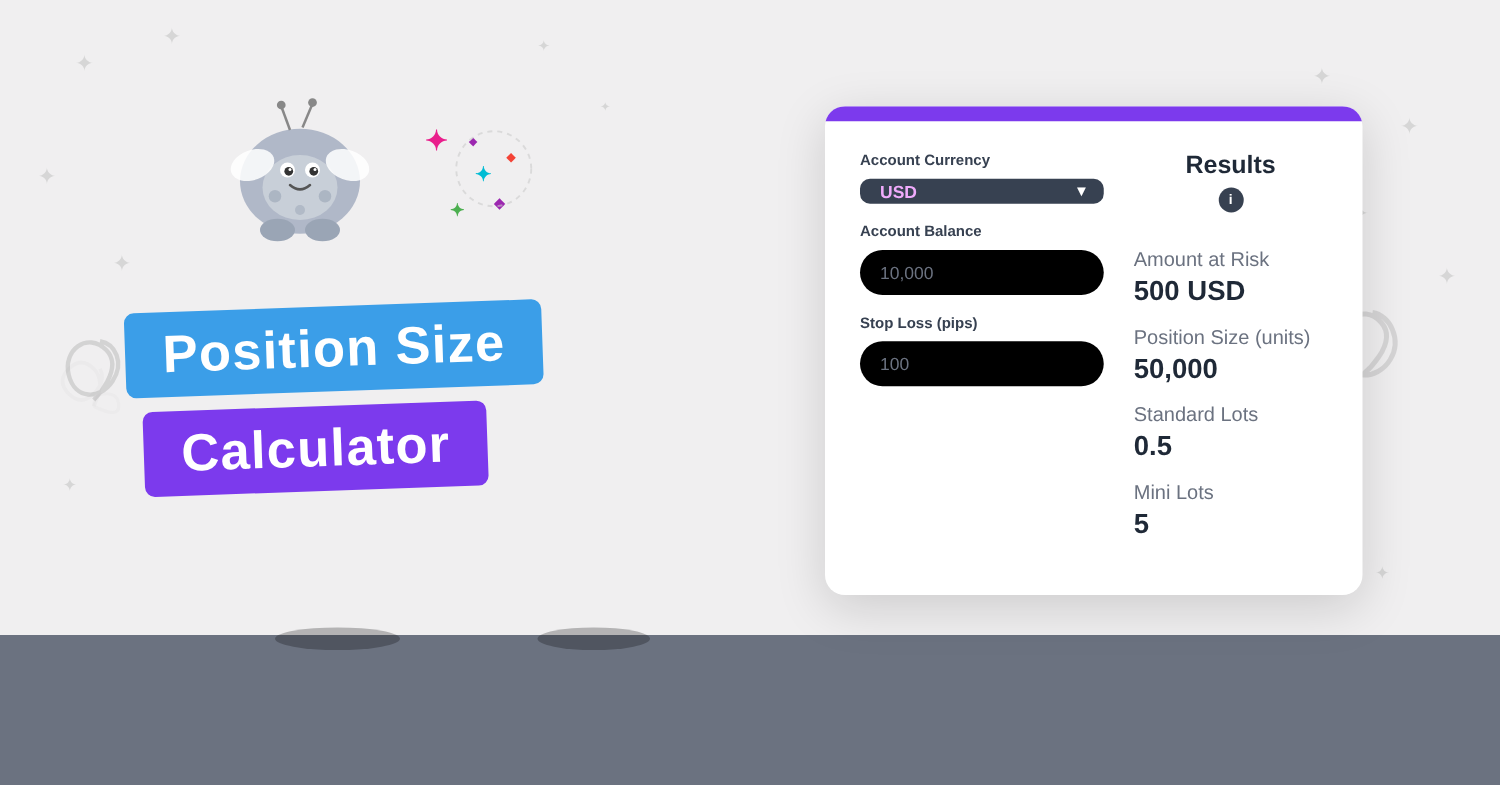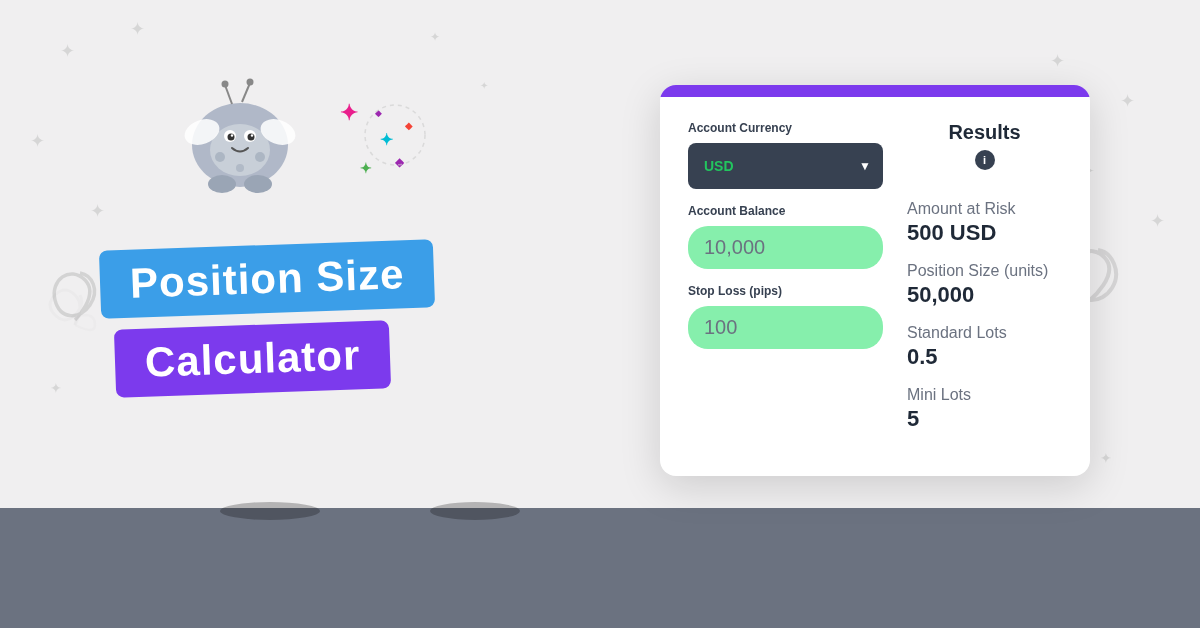--- a/index.html
+++ b/index.html
@@ -136,47 +136,47 @@
       margin-bottom: 15px;
     }
 
     .select-wrapper {
       position: relative;
     }
 
     .currency-select {
       width: 100%;
       background: #374151;
-      color: #22c55e;
+      color: #f0abfc;
       border: none;
       border-radius: 8px;
-      padding: 15px 16px;
+      padding: 2px 16px;
       font-size: 14px;
       font-weight: 600;
       appearance: none;
       cursor: pointer;
     }
 
     .select-arrow {
       position: absolute;
       right: 12px;
       top: 50%;
       transform: translateY(-50%);
       color: white;
       pointer-events: none;
       font-size: 12px;
     }
 
     .input-field {
       width: 100%;
-      background: #86efac;
+      background: #000000;
       border: none;
       border-radius: 20px;
       padding: 10px 16px;
-      font-size: 20px;
+      font-size: 14px;
       color: #6b7280;
     }
 
     
     .right-panel {
       flex: 0 0 155px;
     }
 
     .results-title {
       font-size: 20px;

